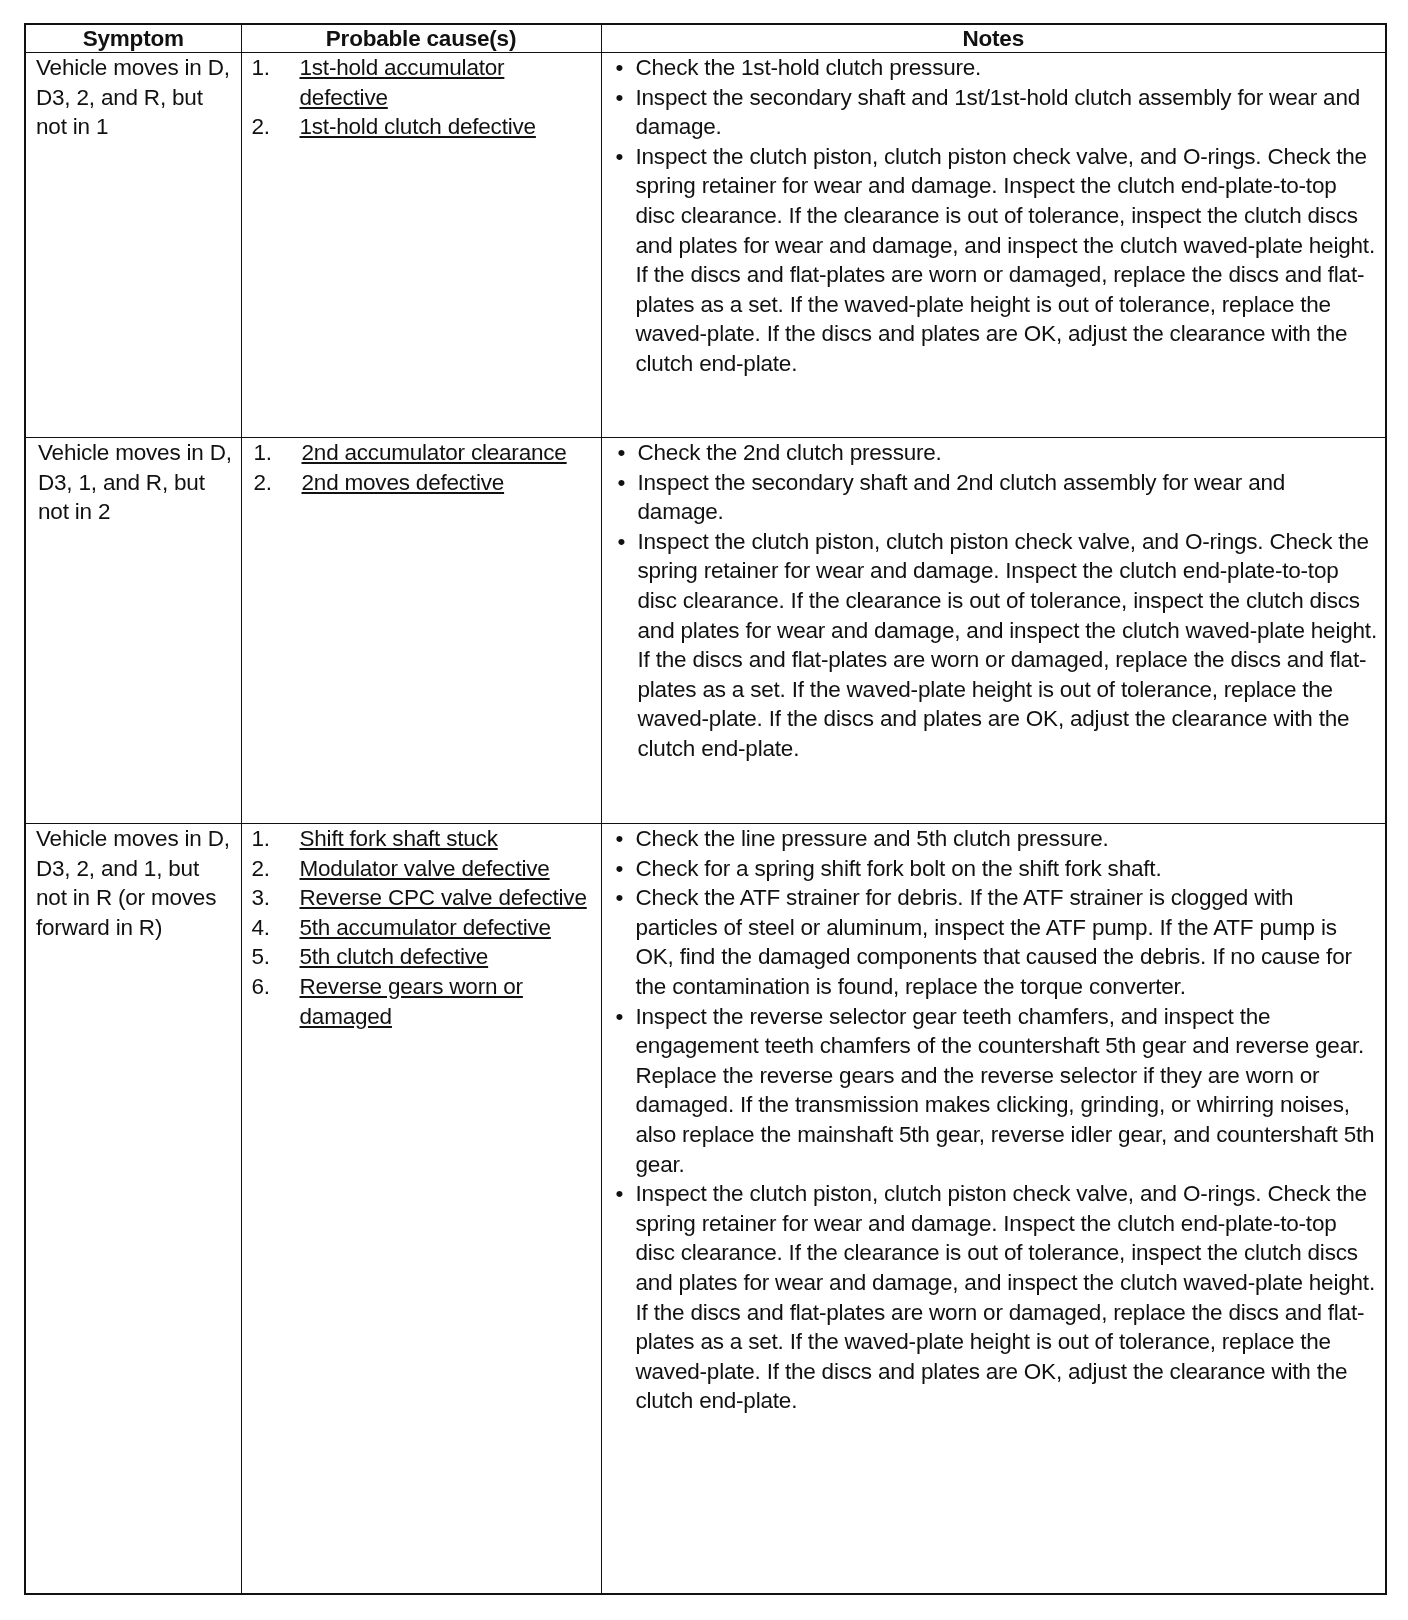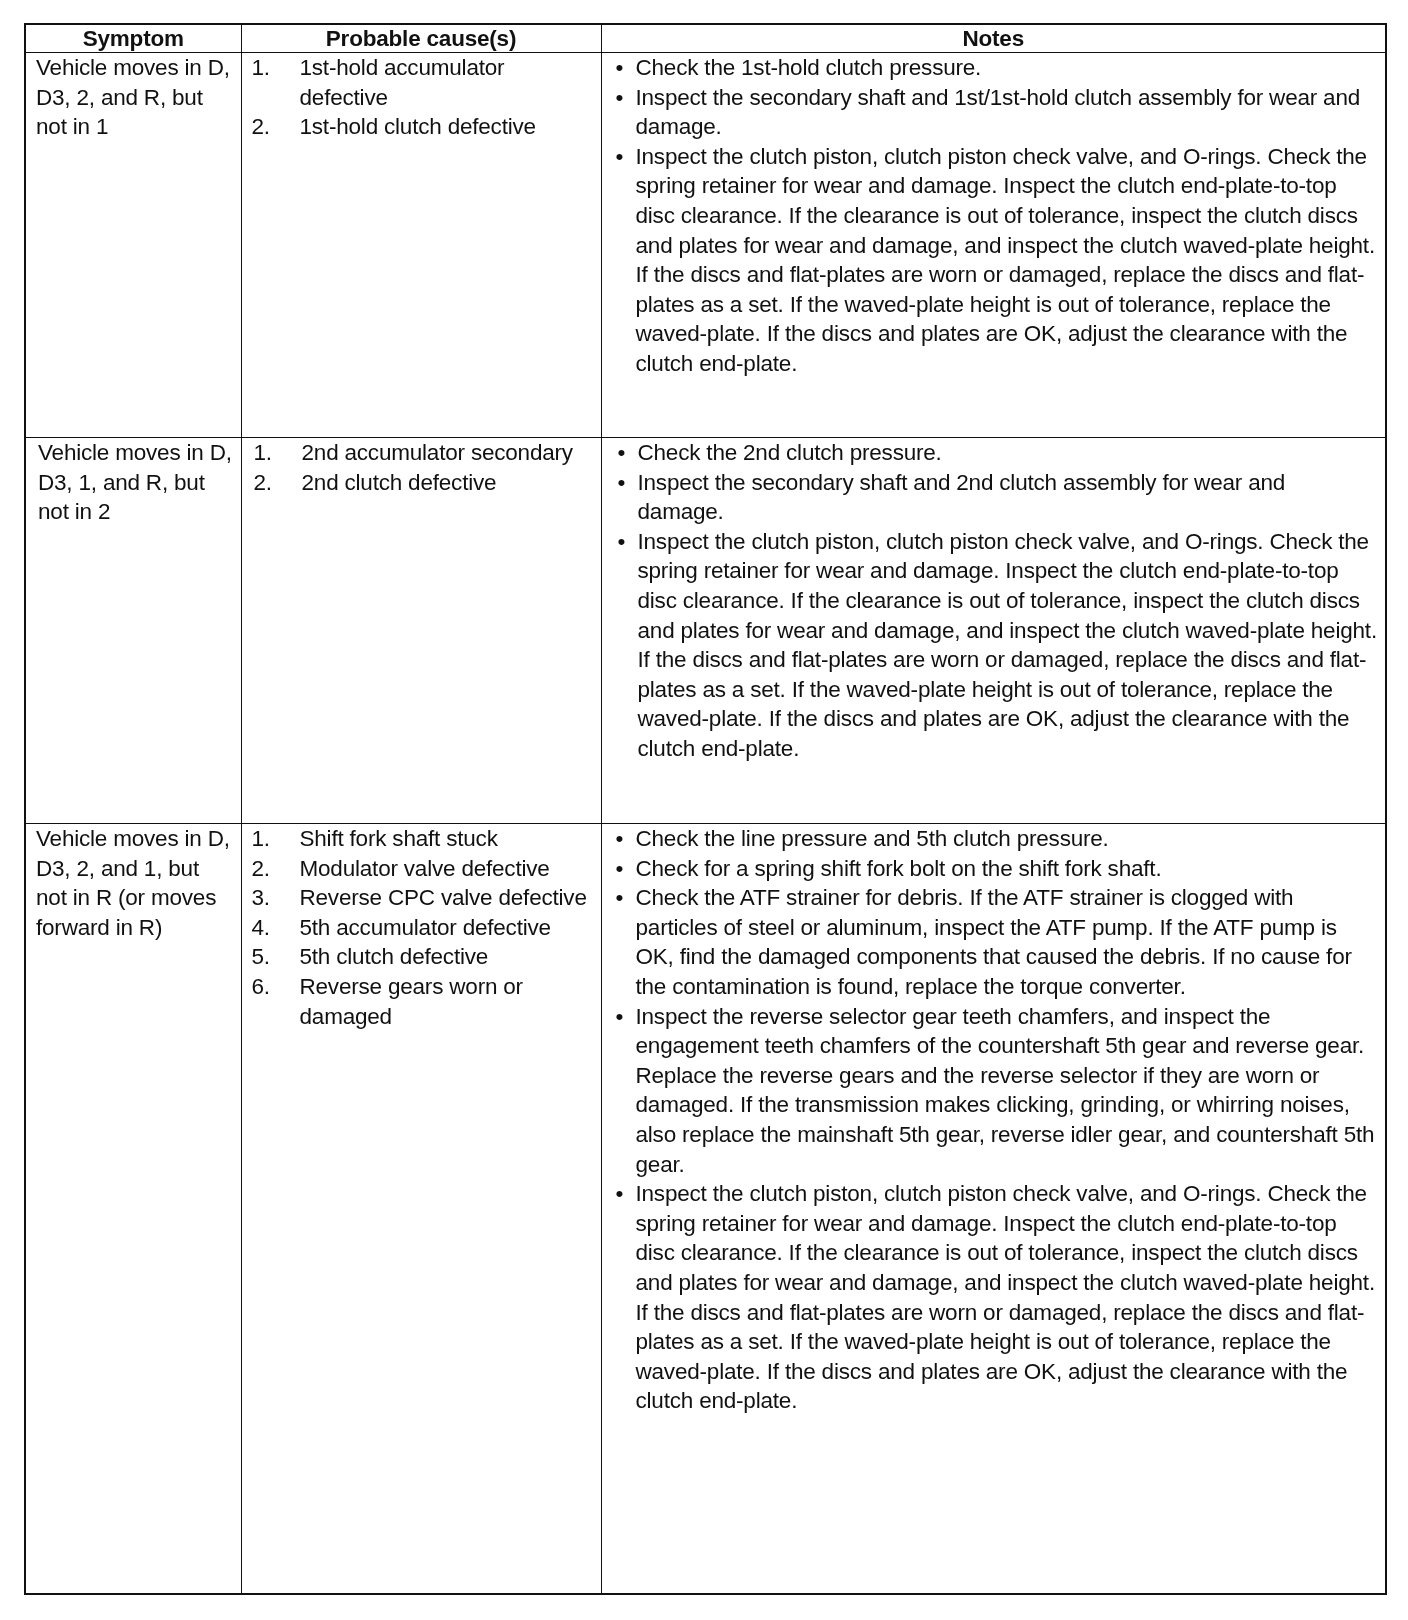--- a/index.html
+++ b/index.html
@@ -13,21 +13,21 @@
   table.trouble col.c1 { width: 216px; }
   table.trouble col.c2 { width: 360px; }
   table.trouble col.c3 { width: 785px; }
   table.trouble th, table.trouble td { border: 1.5px solid #111; vertical-align: top; }
   table.trouble { border: 2.5px solid #111; }
   table.trouble th { font-weight: bold; text-align: center; padding: 0 12px; height: 27px; line-height: 27px; }
   table.trouble td { padding: 0 8px 2px 10px; }
   ol.causes { list-style: none; margin: 0; padding: 0; }
   ol.causes li { display: flex; }
   ol.causes .num { width: 48px; flex: 0 0 48px; }
-  ol.causes .txt { flex: 1; }
+  ol.causes .txt { flex: 1; text-decoration: underline; }
   ul.notes { list-style: none; margin: 0; padding: 0; }
   ul.notes li { display: flex; }
   ul.notes .bullet { width: 24px; flex: 0 0 24px; text-align: left; padding-left: 4px; box-sizing: border-box; }
   ul.notes .txt { flex: 1; }
   tr.row-1 td { height: 382px; }
   tr.row-2 td { height: 383px; padding-left: 12px; }
   tr.row-3 td { height: 767px; }
 </style>
 </head>
 <body>
@@ -78,25 +78,25 @@
         </ul>
       </td>
     </tr>
 
     <tr class="row-2">
       <td>Vehicle moves in D, D3, 1, and R, but not in 2</td>
       <td>
         <ol class="causes">
           <li>
               <span class="num">1.</span>
-              <span class="txt">2nd accumulator secondary</span>
+              <span class="txt">2nd accumulator clearance</span>
             </li>
           <li>
               <span class="num">2.</span>
-              <span class="txt">2nd clutch defective</span>
+              <span class="txt">2nd moves defective</span>
             </li>
         </ol>
       </td>
       <td>
         <ul class="notes">
           <li>
               <span class="bullet">•</span>
               <span class="txt">Check the 2nd clutch pressure.</span>
             </li>
           <li>

